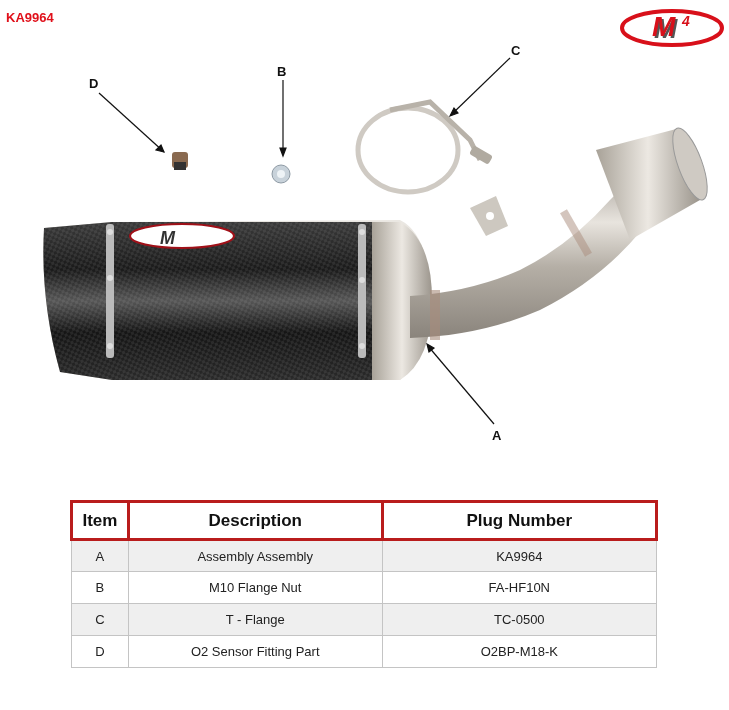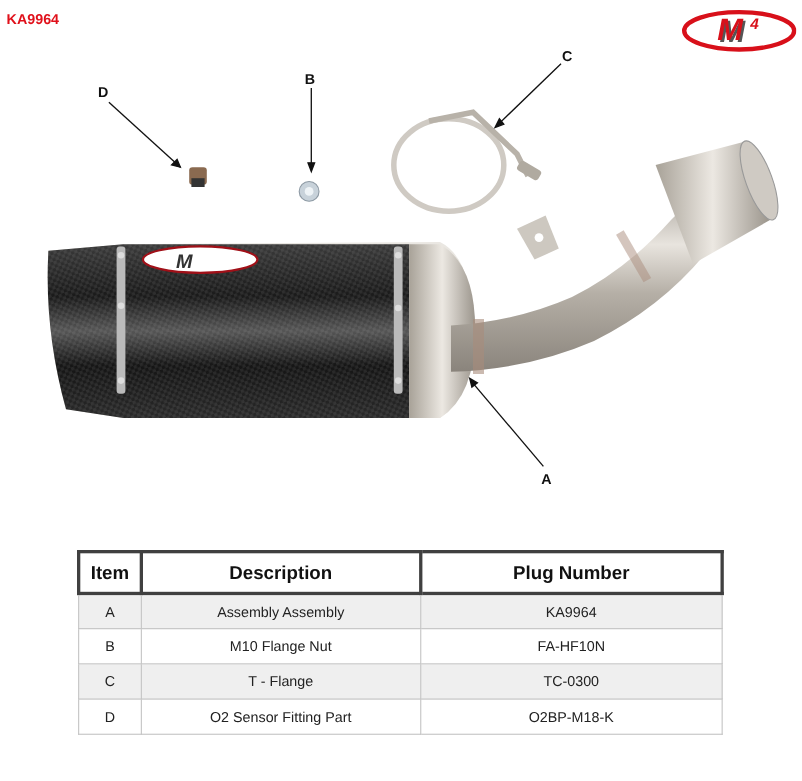--- a/index.html
+++ b/index.html
@@ -8,21 +8,21 @@
 
   .part-code { position: absolute; left: 6px; top: 10px; font-size: 13px; font-weight: bold; color: #e0101a; }
 
   .brand-logo { position: absolute; left: 620px; top: 8px; width: 104px; height: 40px; }
 
   .photo { position: absolute; left: 0; top: 30px; width: 729px; height: 450px; }
 
   .callout { position: absolute; font-size: 13px; font-weight: bold; color: #111; }
 
   .bom-table { position: absolute; left: 70px; top: 500px; width: 588px; border-collapse: collapse; }
-  .bom-table th { height: 38px; font-size: 17px; font-weight: bold; color: #111; border: 3px solid #404040; background: #fff; text-align: center; }
+  .bom-table th { height: 38px; font-size: 17px; font-weight: bold; color: #111; border: 3px solid #b91c1c; background: #fff; text-align: center; }
   .bom-table td { height: 32px; font-size: 13px; color: #222; text-align: center; border: 1px solid #c4c4c4; }
   .bom-table tr.shade td { background: #efefef; }
   .bom-table col.c1 { width: 57px; }
   .bom-table col.c2 { width: 255px; }
   .bom-table col.c3 { width: 276px; }
 </style>
 </head>
 <body>
 
 <div class="part-code">KA9964</div>
@@ -143,21 +143,21 @@
       <td>KA9964</td>
     </tr>
     <tr>
       <td>B</td>
       <td>M10 Flange Nut</td>
       <td>FA-HF10N</td>
     </tr>
     <tr class="shade">
       <td>C</td>
       <td>T - Flange</td>
-      <td>TC-0300</td>
+      <td>TC-0500</td>
     </tr>
     <tr>
       <td>D</td>
       <td>O2 Sensor Fitting Part</td>
       <td>O2BP-M18-K</td>
     </tr>
   </tbody>
 </table>
 
 </body></html>

